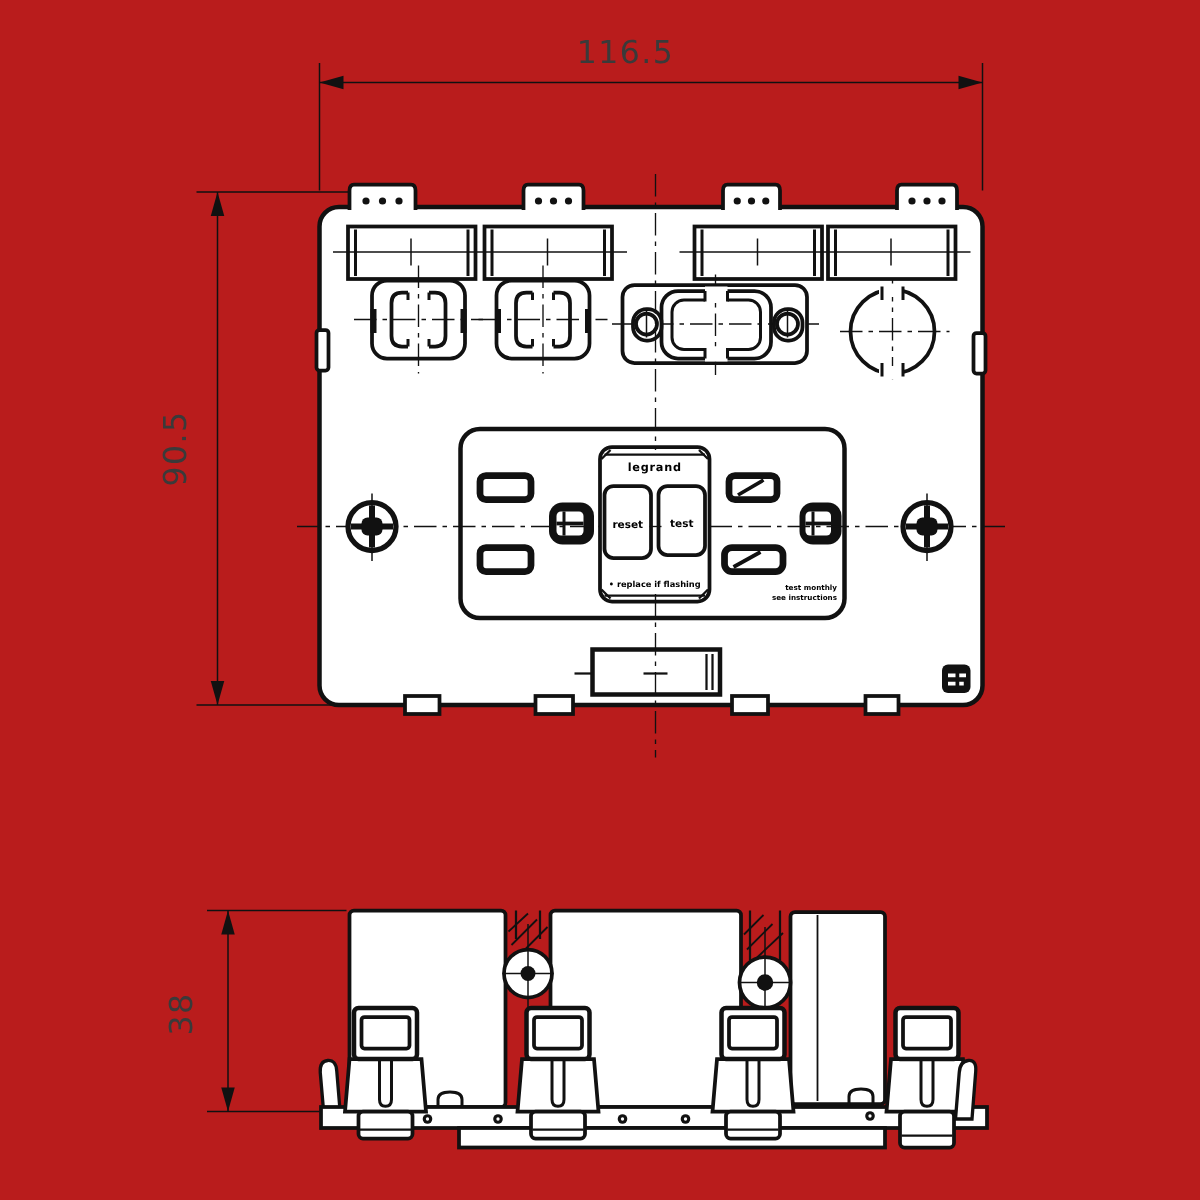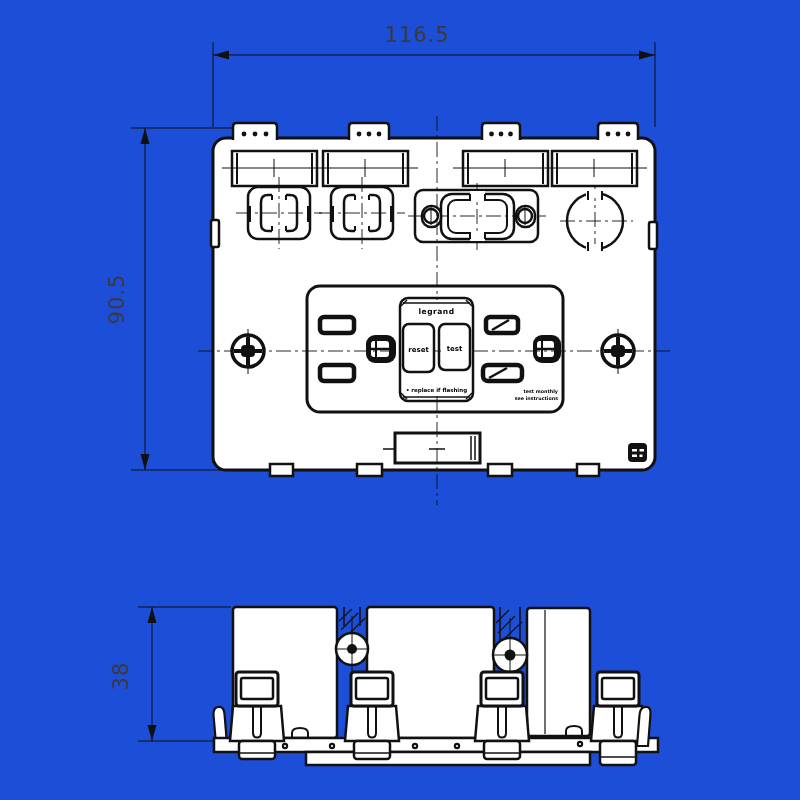--- a/index.html
+++ b/index.html
@@ -1,16 +1,16 @@
 <!DOCTYPE html>
 <html><head>
 <meta charset="utf-8">
 <style>
   html,body{margin:0;padding:0;background:#ffffff;}
-  .page{width:800px;height:800px;background:#1d4ed8;position:relative;overflow:hidden;}
+  .page{width:800px;height:800px;background:#b91c1c;position:relative;overflow:hidden;}
   svg text{font-family:"DejaVu Sans","Liberation Sans",sans-serif;}
   .dimtxt{font-size:21px;fill:#3a3a3a;letter-spacing:1px;}
   .gtxt{font-weight:bold;fill:#000;}
   .w25{fill:#fff;stroke:#111;stroke-width:2.5;}
   .w22{fill:#fff;stroke:#111;stroke-width:2.2;}
   .w3{fill:#fff;stroke:#111;stroke-width:3;}
   .n25{fill:none;stroke:#111;stroke-width:2.5;}
   .n2{fill:none;stroke:#111;stroke-width:2;}
   .n15{fill:none;stroke:#111;stroke-width:1.5;}
   .n12{fill:none;stroke:#111;stroke-width:1.2;}

